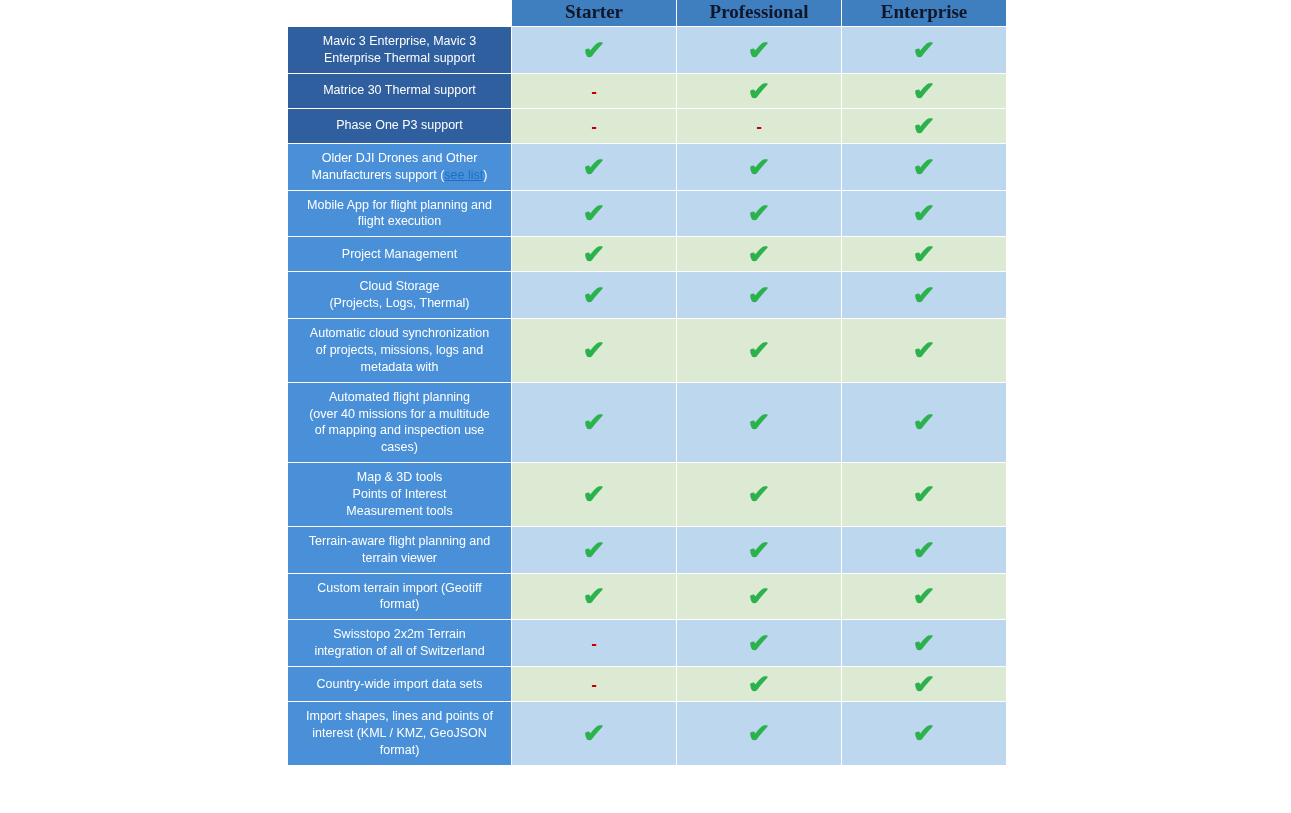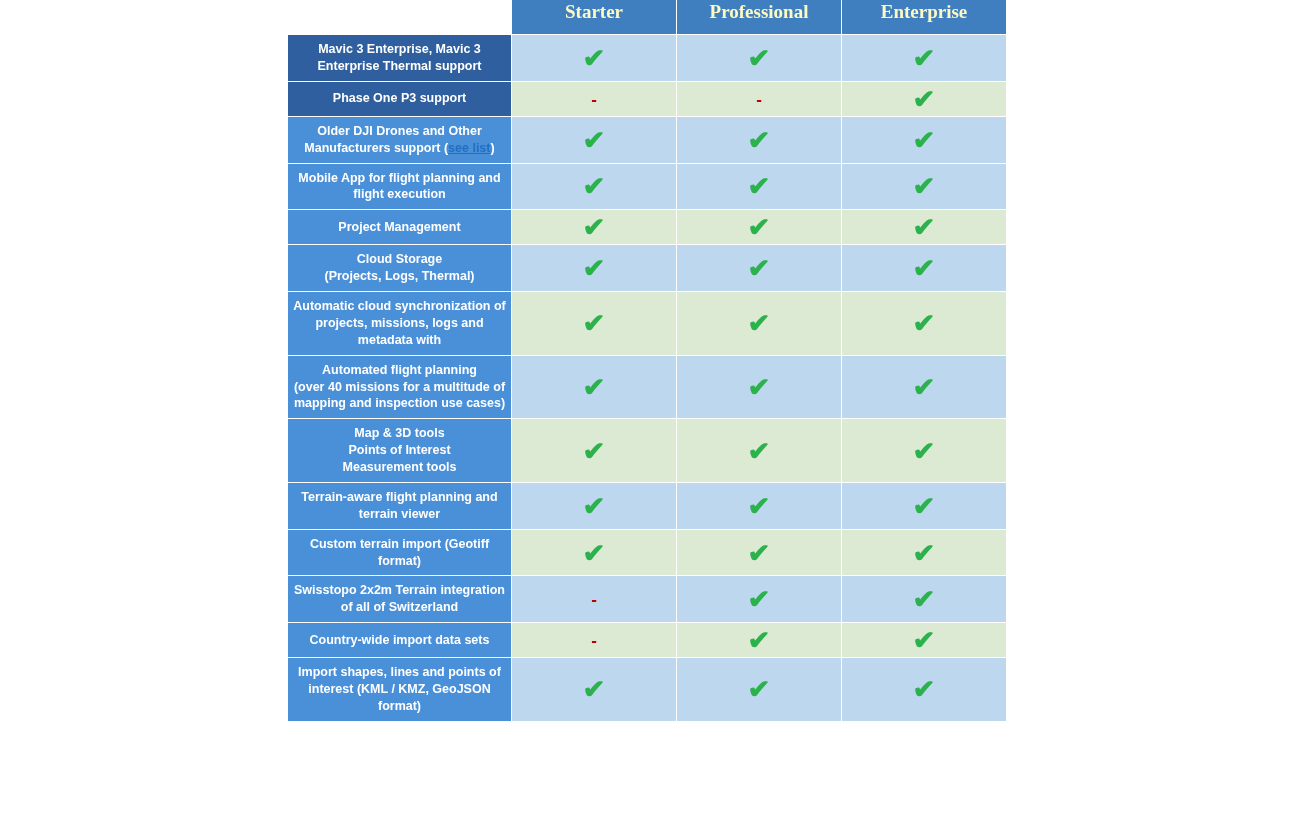--- a/index.html
+++ b/index.html
@@ -28,41 +28,40 @@
   table.compare col.c-feature { width: 224px; }
   table.compare col.c-plan    { width: 165px; }
 
   thead th.hdr-blank {
     background: #ffffff;
     border: none;
     padding: 0;
   }
   thead th.hdr-plan {
     background: #3f7fbf;
-    color: #fef9c3;
+    color: #0f172a;
     font-family: "Liberation Serif", serif;
     font-size: 19px;
     font-weight: bold;
     text-align: center;
-    padding: 2px 0 12px 0;
+    padding: 2px 0 4px 0;
     border: 1px solid #ffffff;
     border-top: none;
     height: 20px;
     line-height: 20px;
   }
 
   td.feature {
     color: #ffffff;
     font-size: 12.5px;
     text-align: center;
     vertical-align: middle;
-    padding: 6px 4px;
+    padding: 6px 18px;
     border: 1px solid #ffffff;
     line-height: 1.35;
-    font-weight: bold;
   }
   td.feature.dark  { background: #2f5f9e; }
   td.feature.light { background: #4a90d9; }
 
   td.cell {
     text-align: center;
     vertical-align: middle;
     border: 1px solid #ffffff;
     font-size: 22px;
     line-height: 1;
@@ -114,20 +113,26 @@
       </tr>
     </thead>
     <tbody id="tbody">
         <tr>
           <td class="feature dark"><span>Mavic 3 Enterprise, Mavic 3 Enterprise Thermal support</span></td>
           <td class="cell blue"><span class="check">✔</span></td>
           <td class="cell blue"><span class="check">✔</span></td>
           <td class="cell blue"><span class="check">✔</span></td>
         </tr>
         <tr>
+          <td class="feature dark"><span>Matrice 30 Thermal support</span></td>
+          <td class="cell green"><span class="dash">-</span></td>
+          <td class="cell green"><span class="check">✔</span></td>
+          <td class="cell green"><span class="check">✔</span></td>
+        </tr>
+        <tr>
           <td class="feature dark"><span>Phase One P3 support</span></td>
           <td class="cell green"><span class="dash">-</span></td>
           <td class="cell green"><span class="dash">-</span></td>
           <td class="cell green"><span class="check">✔</span></td>
         </tr>
         <tr>
           <td class="feature light"><span>Older DJI Drones and Other Manufacturers support (</span><a class="inline-link" href="#">see list</a><span>)</span></td>
           <td class="cell blue"><span class="check">✔</span></td>
           <td class="cell blue"><span class="check">✔</span></td>
           <td class="cell blue"><span class="check">✔</span></td>

